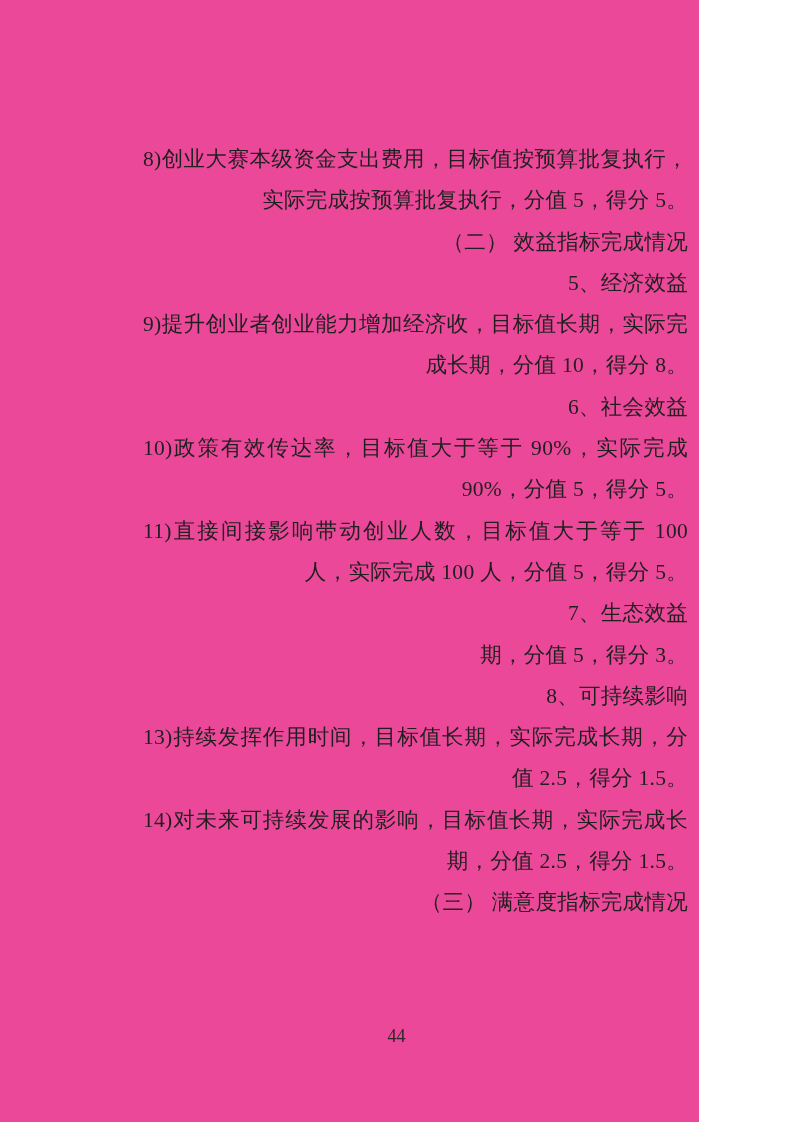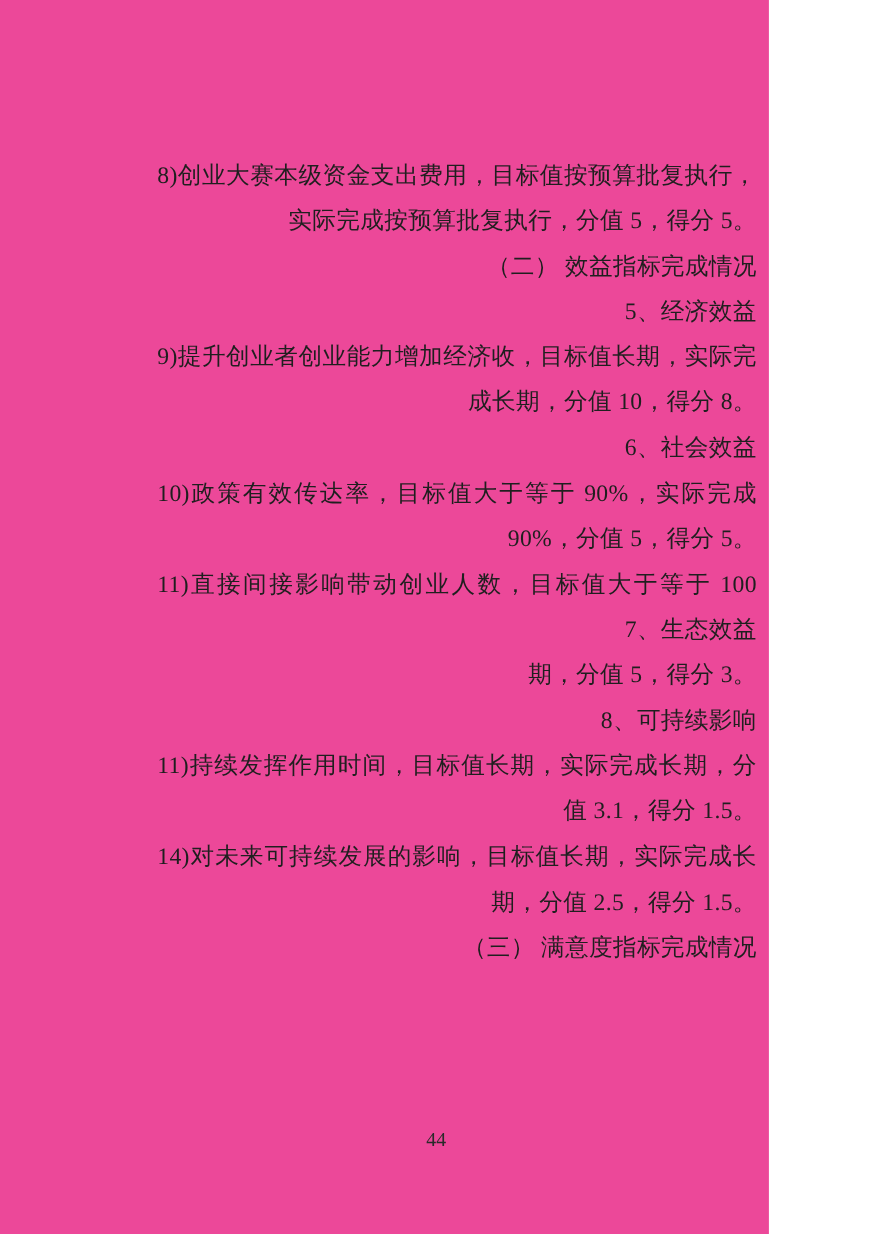--- a/index.html
+++ b/index.html
@@ -59,23 +59,24 @@
     <div class="line indent justify">8)创业大赛本级资金支出费用，目标值按预算批复执行，</div>
     <div class="line">实际完成按预算批复执行，分值 5，得分 5。</div>
     <div class="line indent">（二） 效益指标完成情况</div>
     <div class="line indent">5、经济效益</div>
     <div class="line indent justify">9)提升创业者创业能力增加经济收，目标值长期，实际完</div>
     <div class="line">成长期，分值 10，得分 8。</div>
     <div class="line indent">6、社会效益</div>
     <div class="line indent justify">10)政策有效传达率，目标值大于等于 90%，实际完成</div>
     <div class="line">90%，分值 5，得分 5。</div>
     <div class="line indent justify">11)直接间接影响带动创业人数，目标值大于等于 100</div>
+    <div class="line">人，实际完成 100 人，分值 5，得分 5。</div>
     <div class="line indent">7、生态效益</div>
     <div class="line">期，分值 5，得分 3。</div>
     <div class="line indent">8、可持续影响</div>
-    <div class="line indent justify">11)持续发挥作用时间，目标值长期，实际完成长期，分</div>
-    <div class="line">值 3.1，得分 1.5。</div>
+    <div class="line indent justify">13)持续发挥作用时间，目标值长期，实际完成长期，分</div>
+    <div class="line">值 2.5，得分 1.5。</div>
     <div class="line indent justify">14)对未来可持续发展的影响，目标值长期，实际完成长</div>
     <div class="line">期，分值 2.5，得分 1.5。</div>
     <div class="line indent">（三） 满意度指标完成情况</div>
   </div>
   <div class="page-number">44</div>
 </div>
 
 </body></html>

